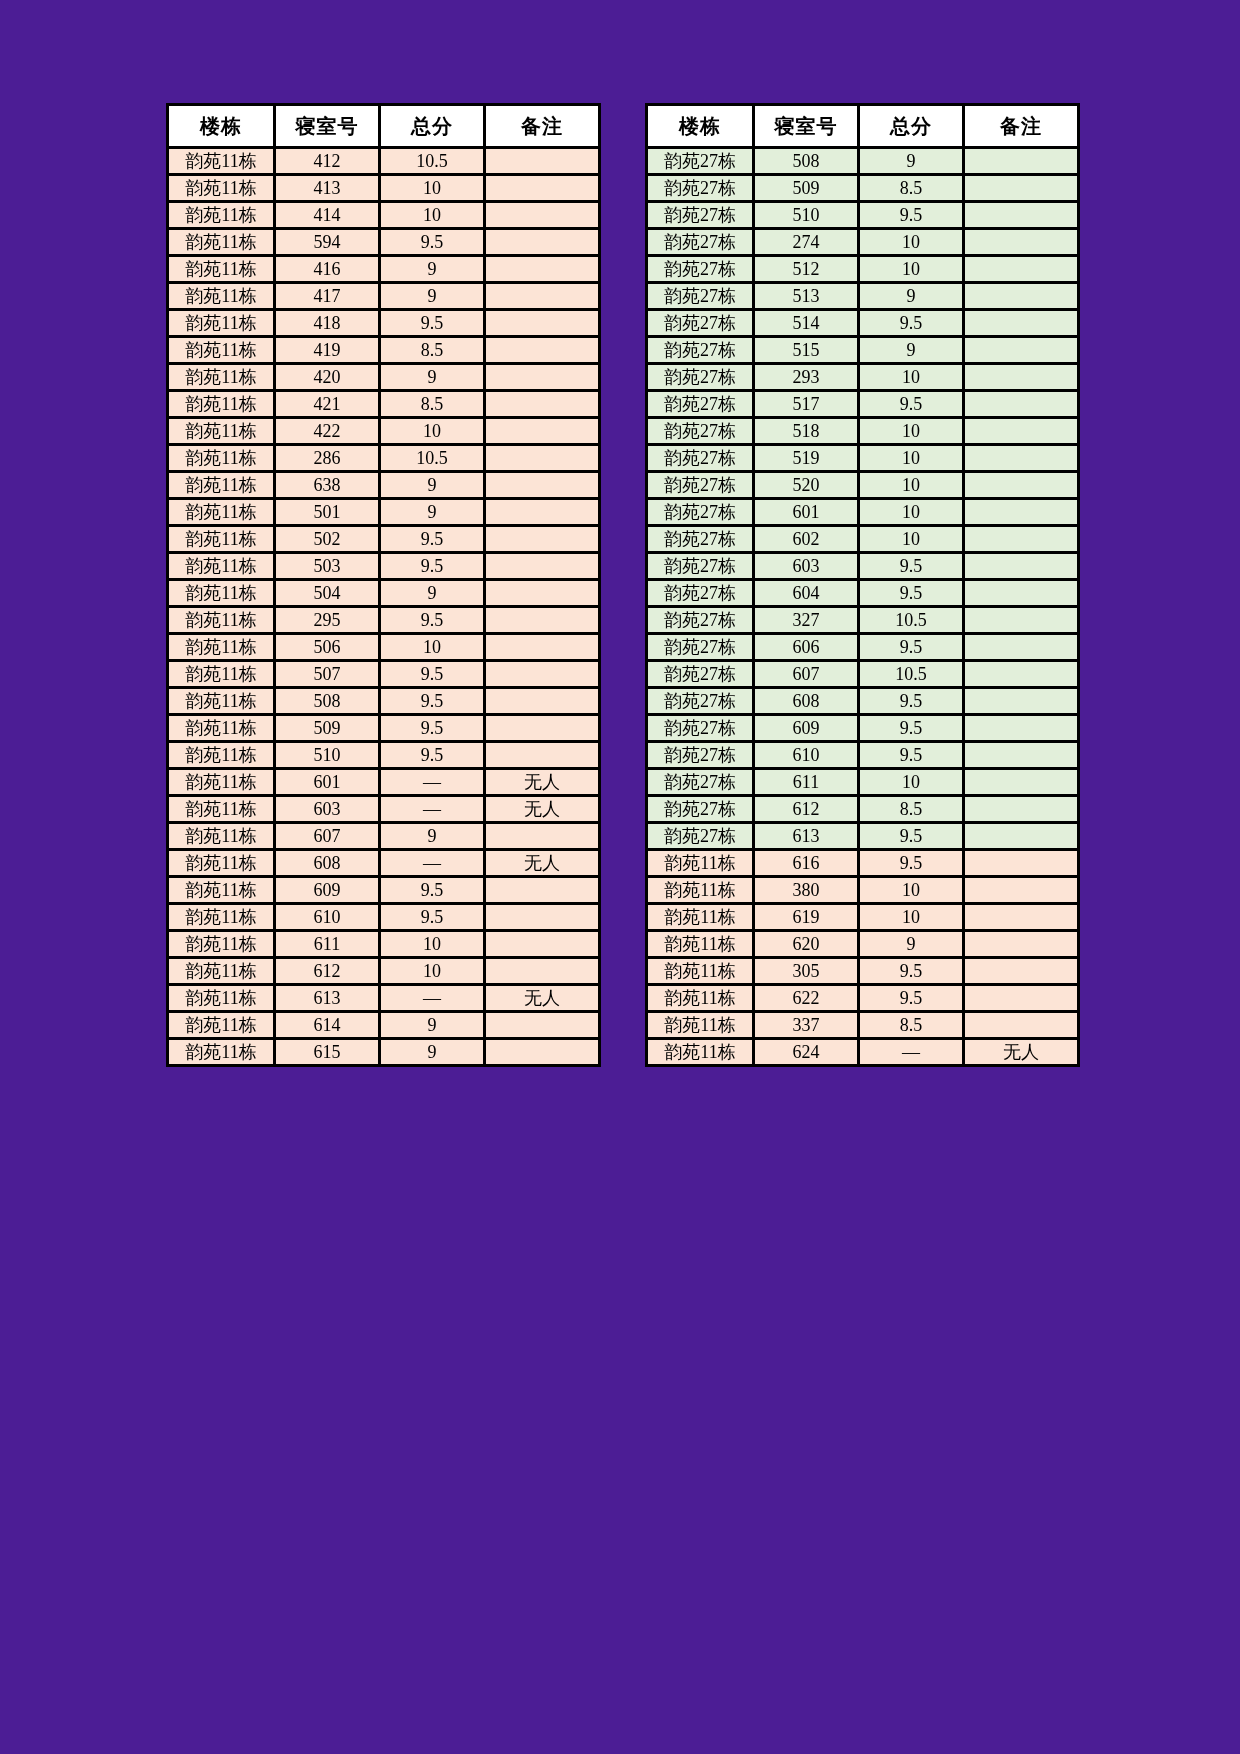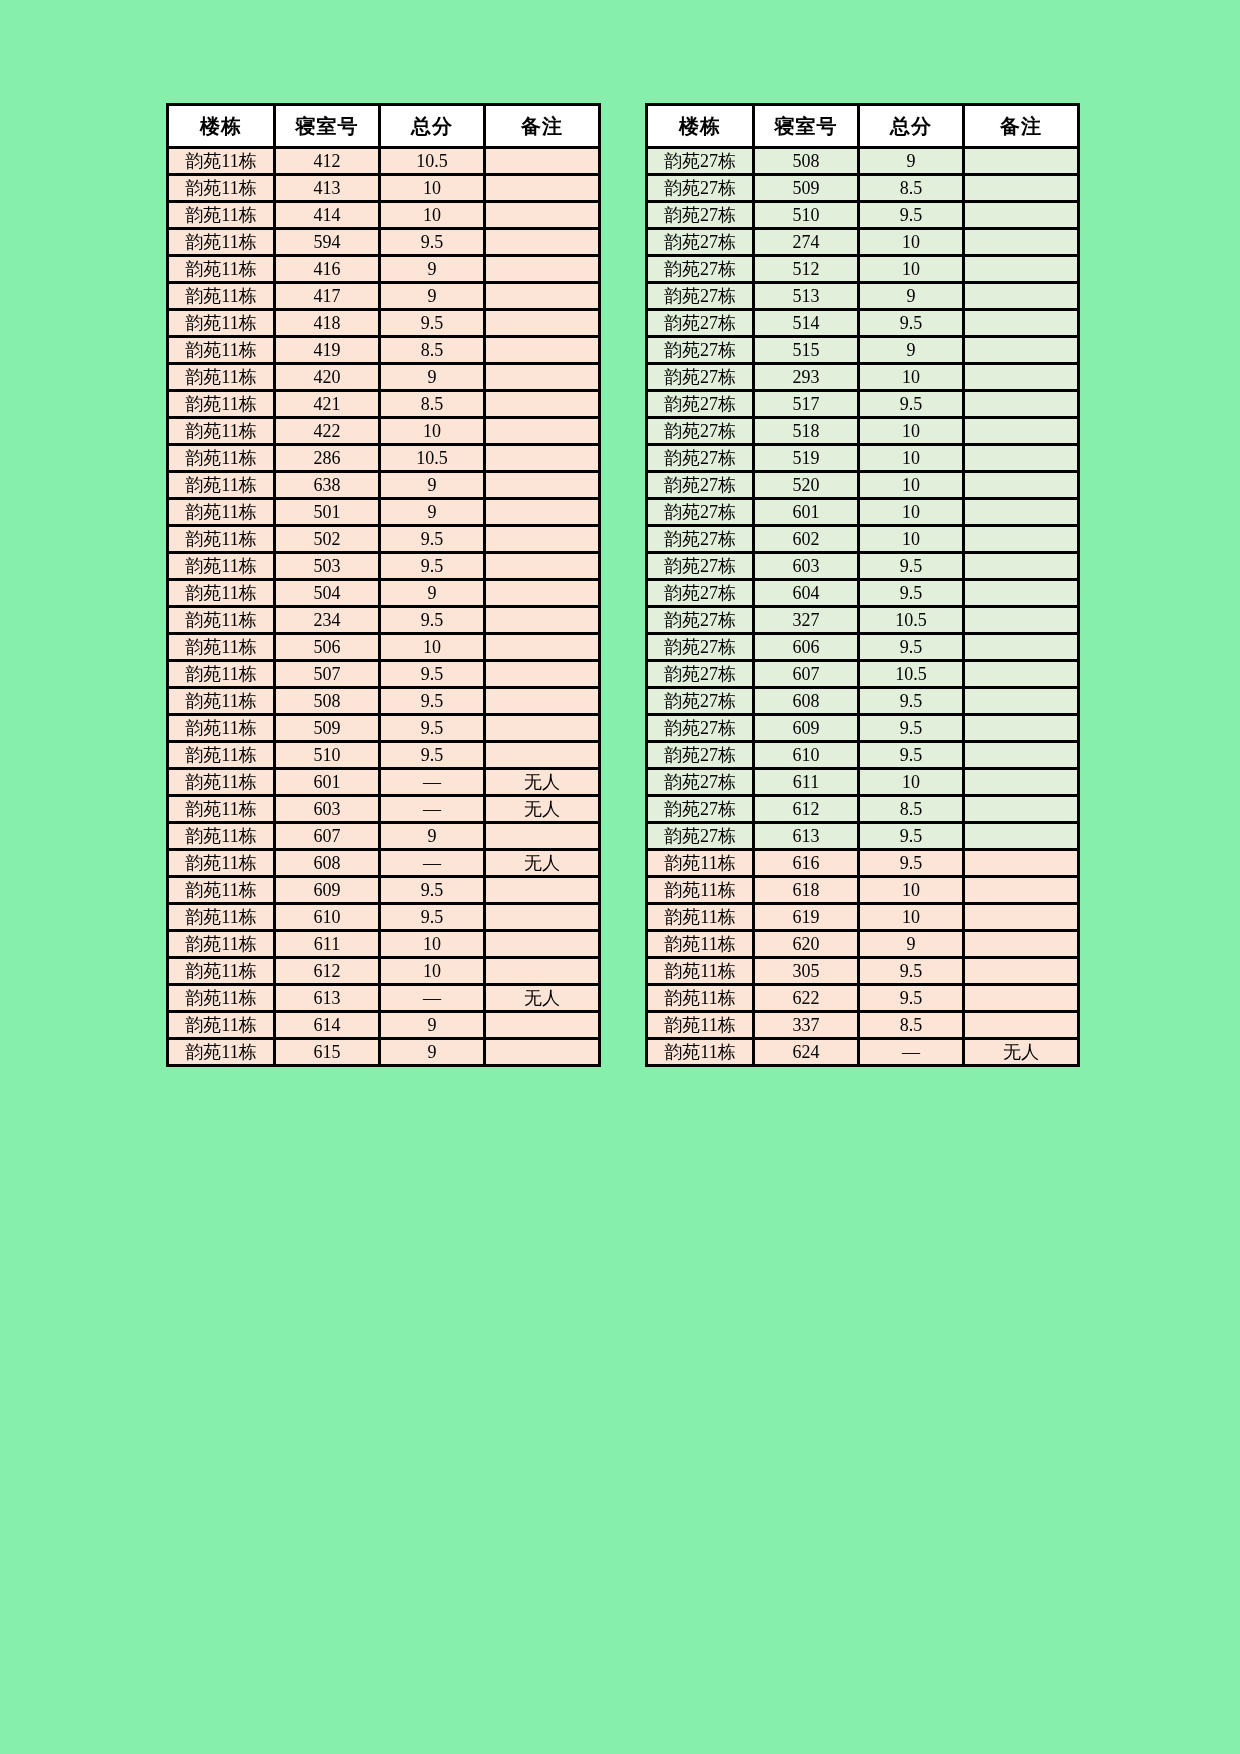--- a/index.html
+++ b/index.html
@@ -1,20 +1,20 @@
 <!DOCTYPE html>
 <html style="--peach: #fce4d6; --green: #e2efda; --border: #000000;"><head>
 <meta charset="utf-8">
 <style>
   html,body{margin:0;padding:0;background:#ffffff;}
   .page{
     position:relative;
     width:1240px;
     height:1754px;
-    background:#86efac;
+    background:#4c1d95;
     font-family:"Liberation Serif","DejaVu Serif",serif;
     overflow:hidden;
   }
   table.score-table{
     position:absolute;
     top:103px;
     border-collapse:collapse;
     table-layout:fixed;
   }
   #table-left{left:166px;}
@@ -167,21 +167,21 @@
         <td></td>
       </tr>
         <tr class="row-peach">
         <td>韵苑11栋</td>
         <td>504</td>
         <td>9</td>
         <td></td>
       </tr>
         <tr class="row-peach">
         <td>韵苑11栋</td>
-        <td>234</td>
+        <td>295</td>
         <td>9.5</td>
         <td></td>
       </tr>
         <tr class="row-peach">
         <td>韵苑11栋</td>
         <td>506</td>
         <td>10</td>
         <td></td>
       </tr>
         <tr class="row-peach">
@@ -451,21 +451,21 @@
         <td></td>
       </tr>
         <tr class="row-peach">
         <td>韵苑11栋</td>
         <td>616</td>
         <td>9.5</td>
         <td></td>
       </tr>
         <tr class="row-peach">
         <td>韵苑11栋</td>
-        <td>618</td>
+        <td>380</td>
         <td>10</td>
         <td></td>
       </tr>
         <tr class="row-peach">
         <td>韵苑11栋</td>
         <td>619</td>
         <td>10</td>
         <td></td>
       </tr>
         <tr class="row-peach">

